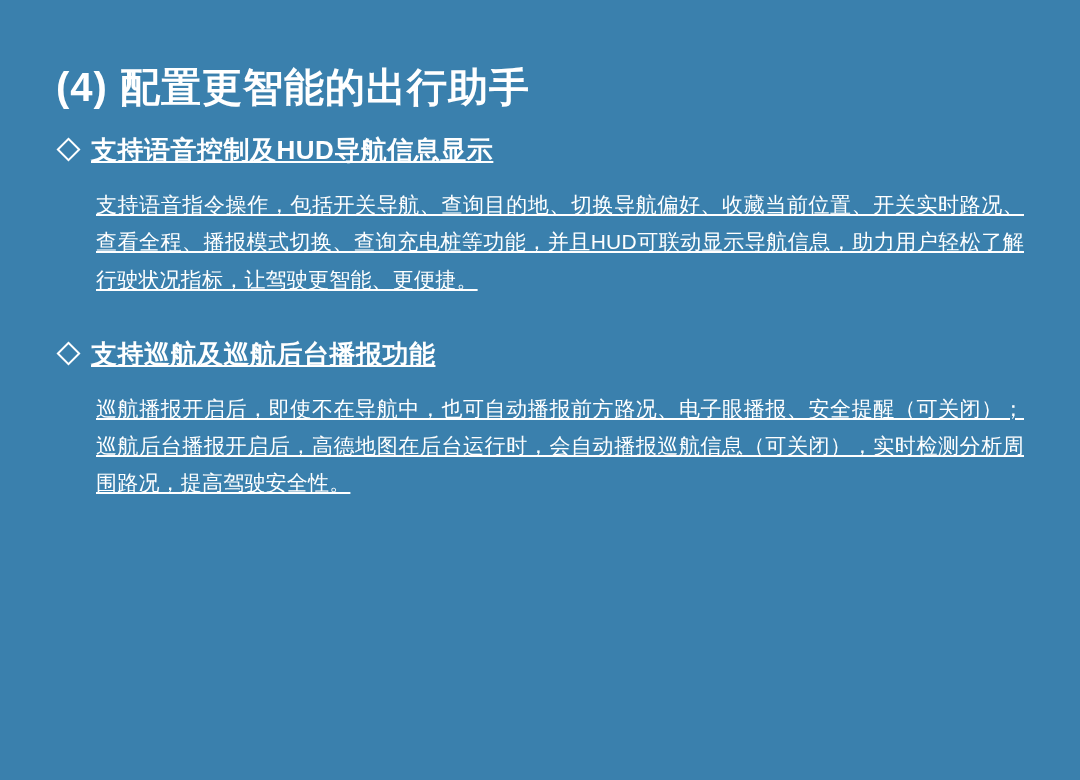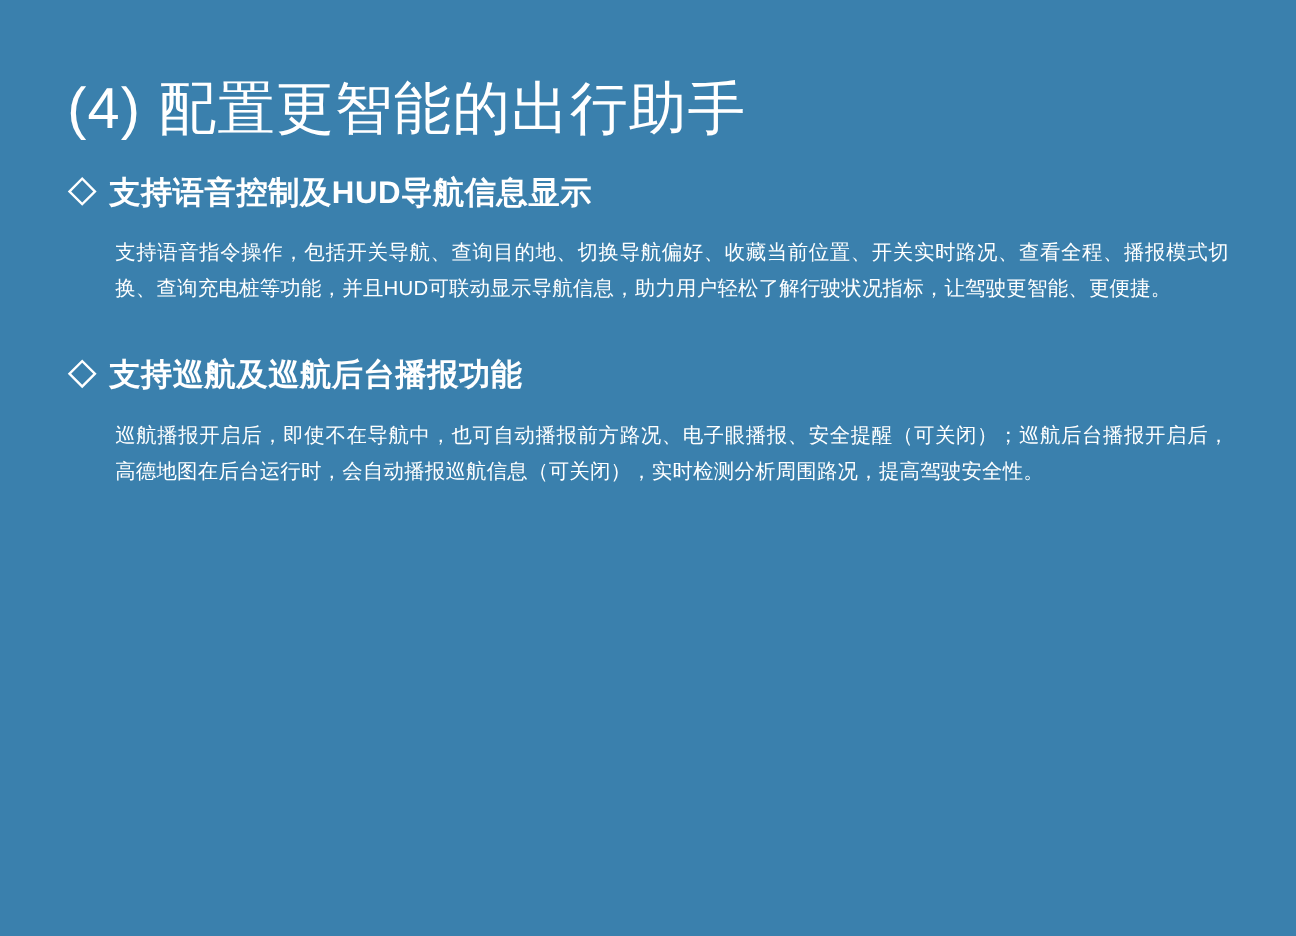--- a/index.html
+++ b/index.html
@@ -15,29 +15,30 @@
     overflow: hidden;
   }
   .page {
     width: 1080px;
     height: 780px;
     box-sizing: border-box;
     padding: 62px 56px 0 56px;
     position: relative;
   }
   .page-title {
-    font-size: 48px;
-    font-weight: normal;
+    font-size: 40px;
+    font-weight: bold;
     letter-spacing: 1px;
     line-height: 1.25;
     margin: 0 0 22px 0;
     color: #ffffff;
   }
   .section {
     margin-bottom: 40px;
+    text-decoration: underline;
   }
   .section-heading {
     display: flex;
     align-items: flex-start;
     gap: 14px;
     margin: 0 0 18px 4px;
   }
   .diamond-icon {
     flex: 0 0 auto;
     width: 17px;
@@ -47,21 +48,21 @@
     transform: rotate(45deg);
     box-sizing: border-box;
   }
   .section-heading-text {
     font-size: 26px;
     font-weight: bold;
     line-height: 1.3;
     letter-spacing: 0.5px;
   }
   .body-text {
-    font-size: 17px;
+    font-size: 21px;
     line-height: 1.78;
     margin: 0 0 0 40px;
     max-width: 930px;
     letter-spacing: 0.2px;
     color: #ffffff;
     text-align: justify;
   }
   .section-2 .section-heading {
     margin-top: 16px;
   }

